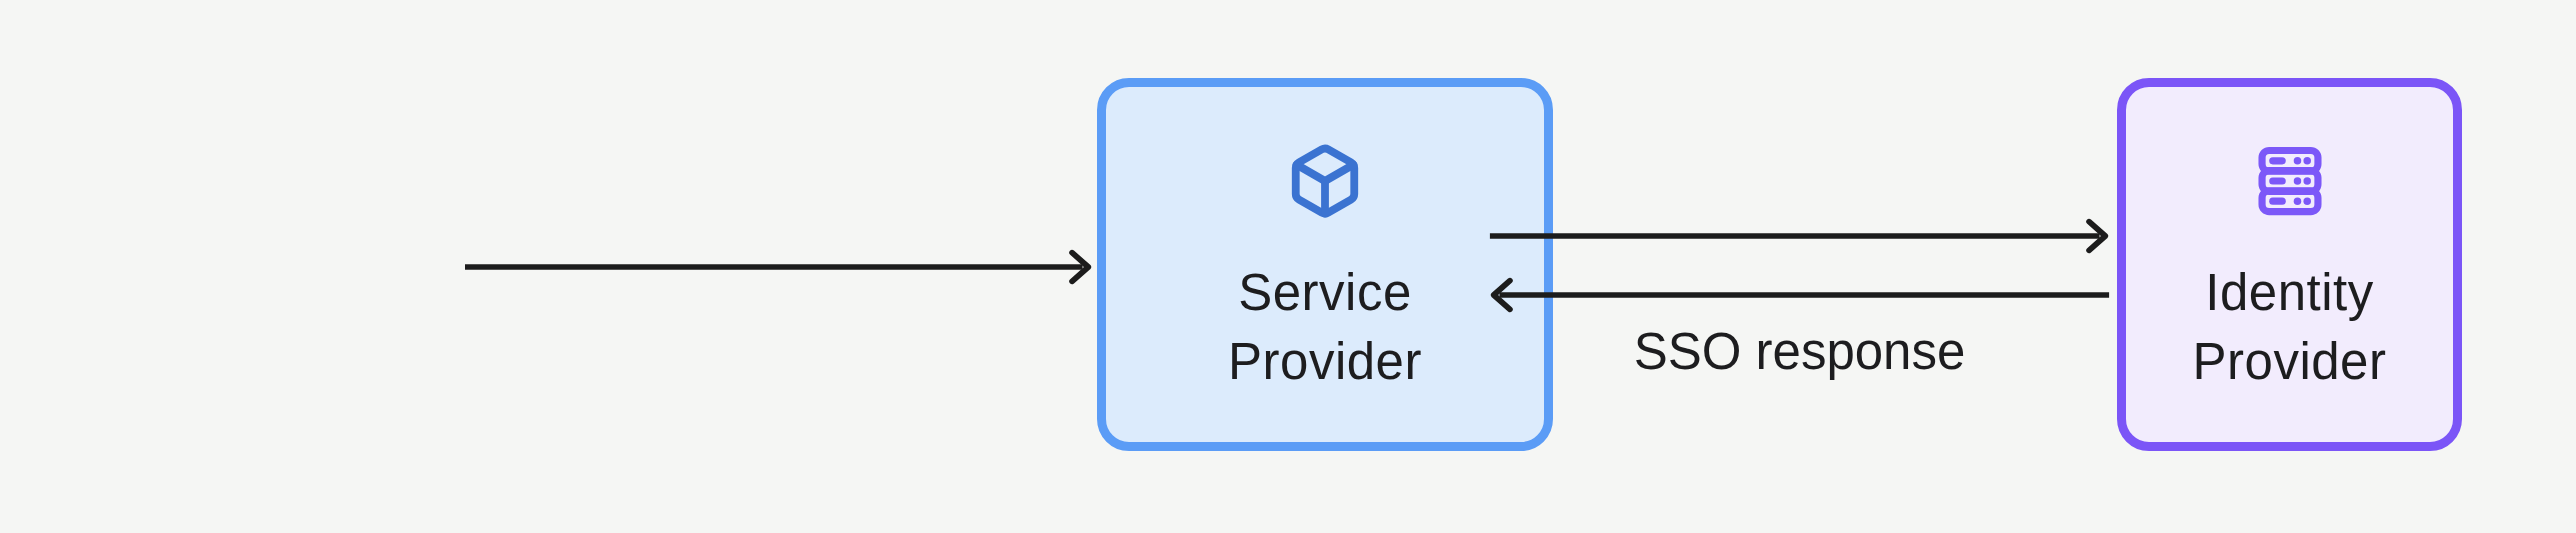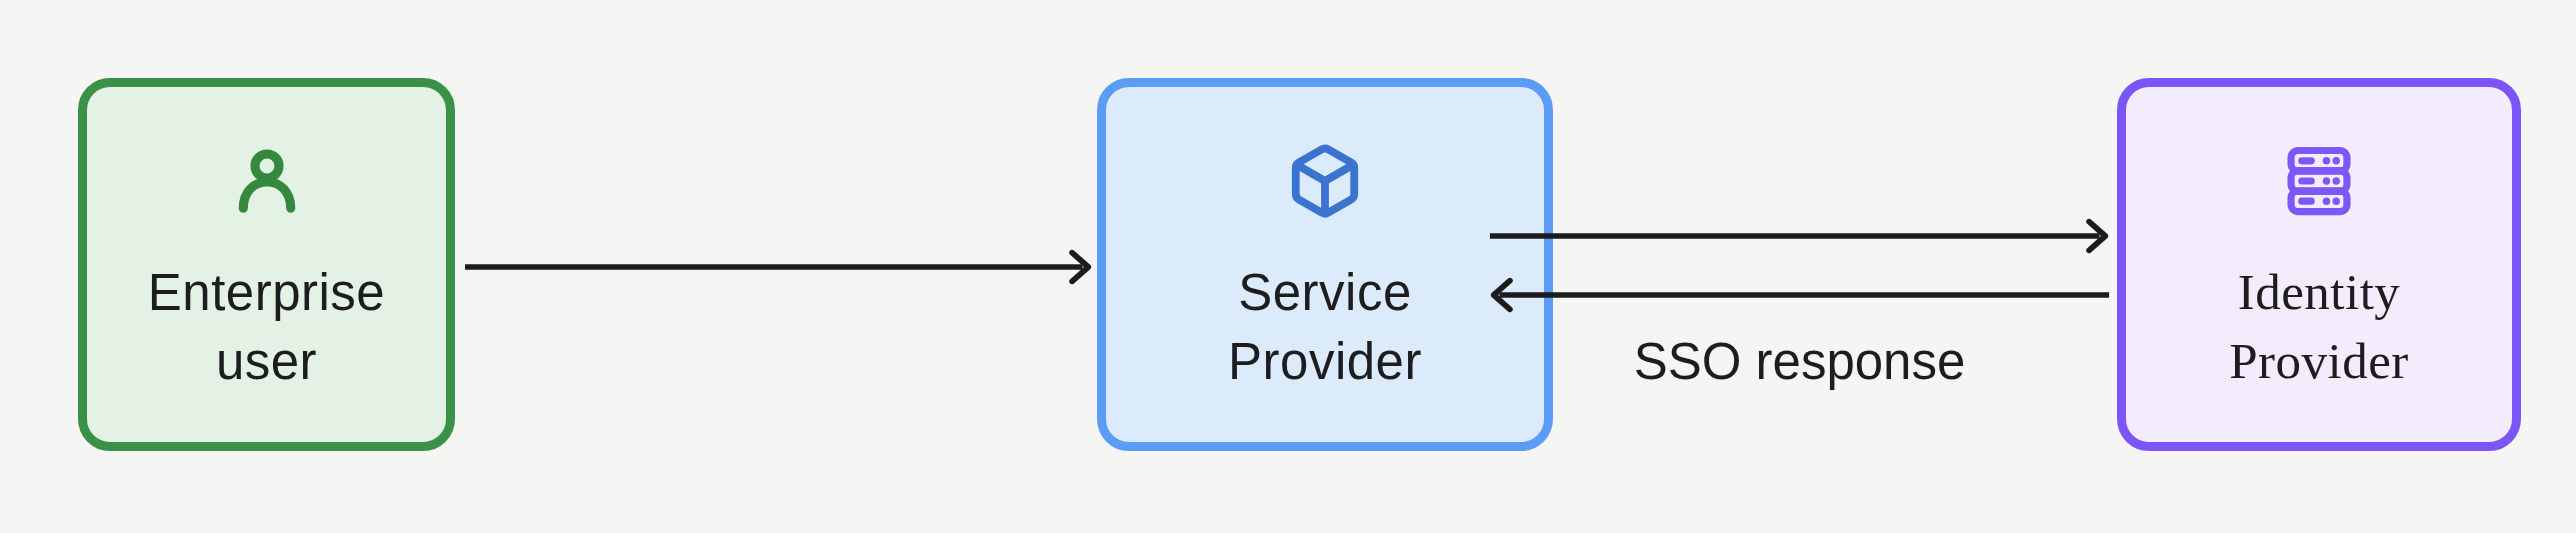--- a/index.html
+++ b/index.html
@@ -32,21 +32,21 @@
   .node{
     position:absolute;
     top:78px;
     height:373px;
     box-sizing:border-box;
     border-radius:32px;
     border:9.5px solid;
   }
   .node.green{left:78px;width:377px;border-color:var(--green-border);background:var(--green-fill);}
   .node.blue{left:1097px;width:456px;border-color:var(--blue-border);background:var(--blue-fill);}
-  .node.purple{left:2117px;width:404px;border-color:var(--purple-border);background:var(--purple-fill);font-family:Liberation Serif, serif;}
+  .node.purple{left:2117px;width:345px;border-color:var(--purple-border);background:var(--purple-fill);}
   .node-icon{
     position:absolute;
     top:55px;
     left:50%;
     transform:translateX(-50%);
     width:78px;
     height:78px;
     display:block;
   }
   .node-icon svg{width:100%;height:100%;display:block;}
@@ -67,21 +67,21 @@
     position:absolute;
     text-align:center;
     font-size:51px;
     line-height:57px;
     font-weight:400;
     color:var(--text);
     white-space:nowrap;
   }
   #edge-label-1{left:455px;width:648px;top:179px;}
   #edge-label-2{left:1488px;width:623px;top:145px;}
-  #edge-label-3{left:1488px;width:623px;top:333px;}
+  #edge-label-3{left:1488px;width:623px;top:323px;}
   .arrow{position:absolute;display:block;}
   #arrow-1{left:465px;top:246px;}
   #arrow-2{left:1488px;top:215px;}
   #arrow-3{left:1488px;top:274px;}
   .arrow line{stroke:var(--arrow);stroke-width:6;}
   .arrow polyline{
     stroke:var(--arrow);
     stroke-width:6;
     fill:none;
     stroke-linecap:round;
@@ -90,30 +90,20 @@
   .ic{fill:none;stroke-linecap:round;stroke-linejoin:round;}
   .ic-user{stroke:var(--green-icon);stroke-width:2.8;}
   .ic-cube{stroke:var(--blue-icon);stroke-width:2.4;}
   .ic-server-stroke{stroke:var(--purple-icon);}
 </style>
 </head>
 <body>
 
 <div id="canvas">
 
-  <div class="node green">
-    <span class="node-icon">
-      <svg viewBox="0 0 24 24" class="ic ic-user" aria-hidden="true">
-        <circle cx="12" cy="7.4" r="3.7"></circle>
-        <path d="M4.7 20.4 C 4.7 15.2 8 12.3 12 12.3 C 16 12.3 19.3 15.2 19.3 20.4"></path>
-      </svg>
-    </span>
-    <div class="node-label">Enterprise
-user</div>
-  </div>
 
   <div class="node blue">
     <span class="node-icon">
       <svg viewBox="0 0 24 24" class="ic ic-cube" aria-hidden="true">
         <path d="M21 8a2 2 0 0 0-1-1.73l-7-4a2 2 0 0 0-2 0l-7 4A2 2 0 0 0 3 8v8a2 2 0 0 0 1 1.73l7 4a2 2 0 0 0 2 0l7-4A2 2 0 0 0 21 16Z"></path>
         <path d="m3.3 7 8.7 5 8.7-5"></path>
         <path d="M12 22V12"></path>
       </svg>
     </span>
     <div class="node-label">Service

